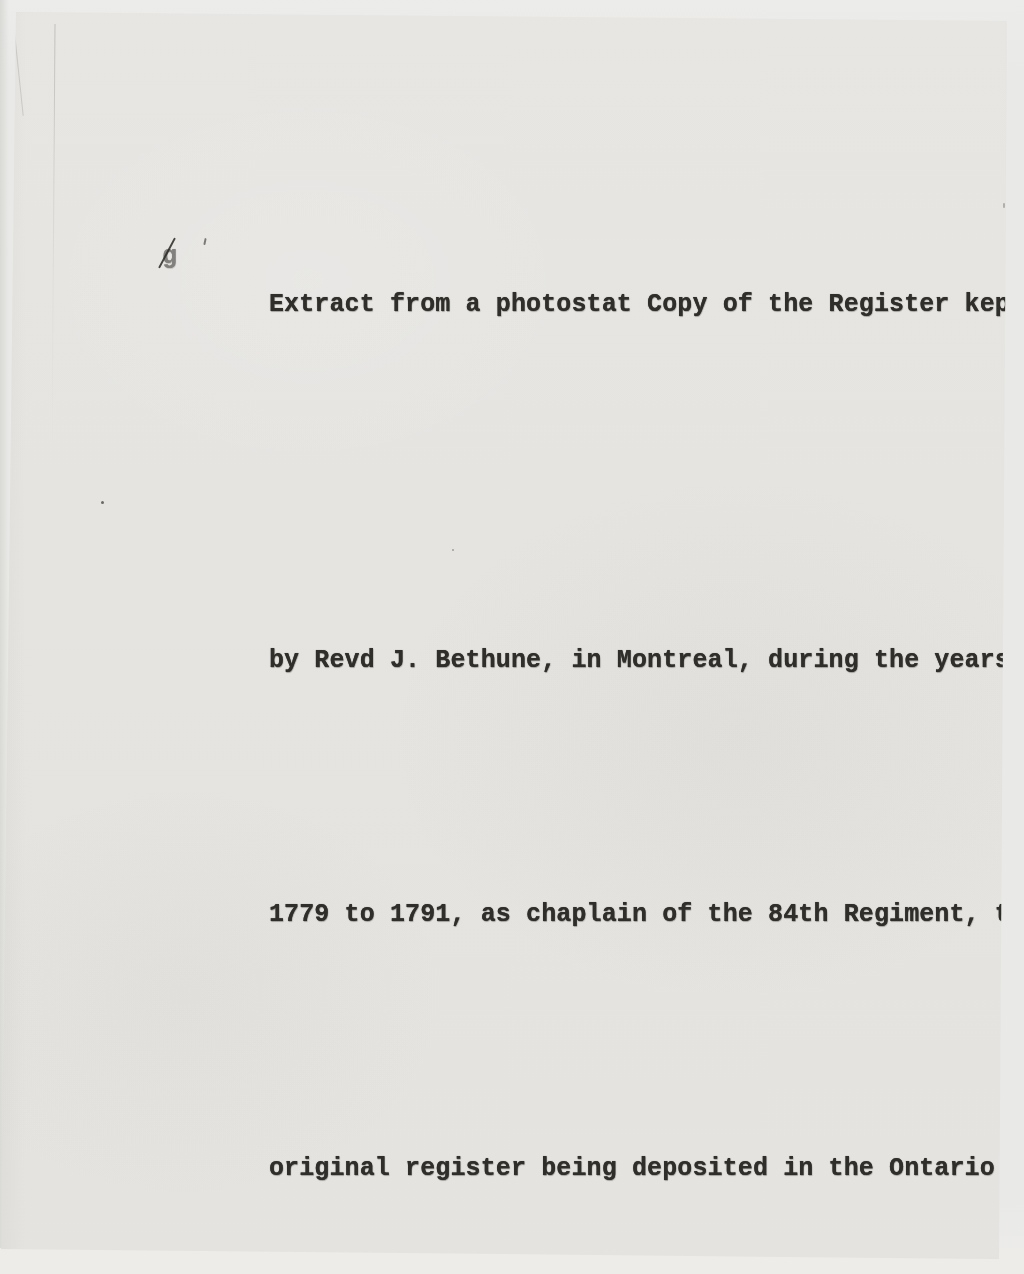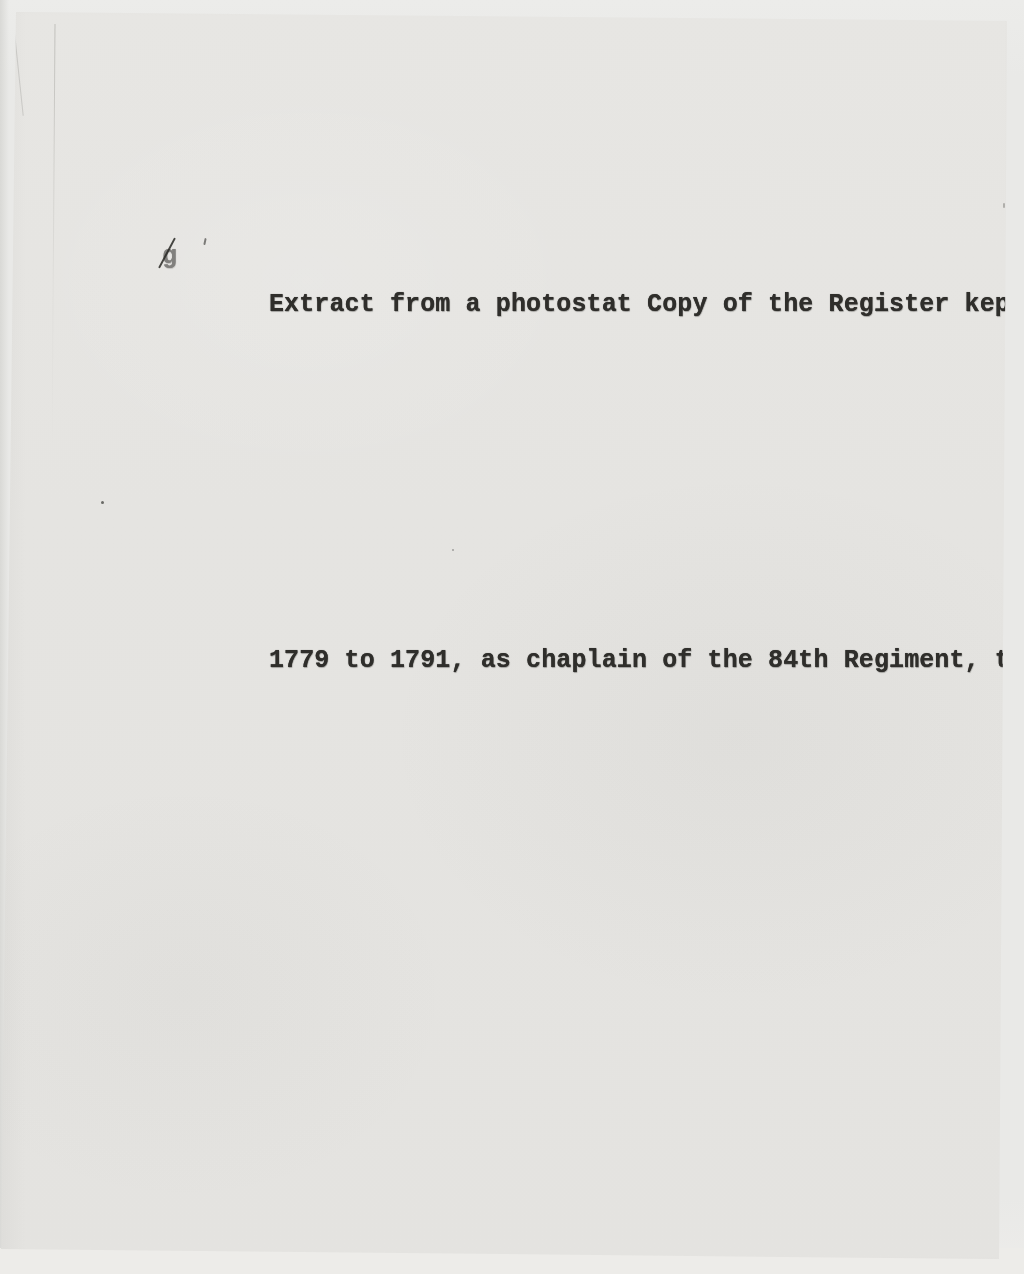--- a/index.html
+++ b/index.html
@@ -90,21 +90,27 @@
     <div class="crease-left"></div>
     <div class="crease-topleft"></div>
 
     <div class="typed-block">
       <div class="typed-line">
         <span>Extract from a photostat Copy of the Register kept</span>
         <span class="ghost-char">g</span>
         <span class="strike-slash"></span>
       </div>
       <div class="typed-line">
+        <span>by Revd J. Bethune, in Montreal, during the years</span>
+      </div>
+      <div class="typed-line">
         <span>1779 to 1791, as chaplain of the 84th Regiment, the</span>
+      </div>
+      <div class="typed-line">
+        <span>original register being deposited in the Ontario</span>
       </div>
       
       
     </div>
 
     <div class="speck speck-1"></div>
     <div class="speck speck-2"></div>
     <div class="speck speck-3"></div>
     <div class="tick-mark"></div>
   </div>

